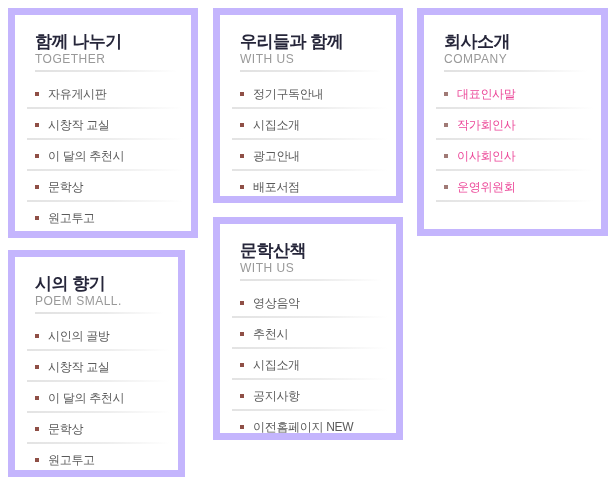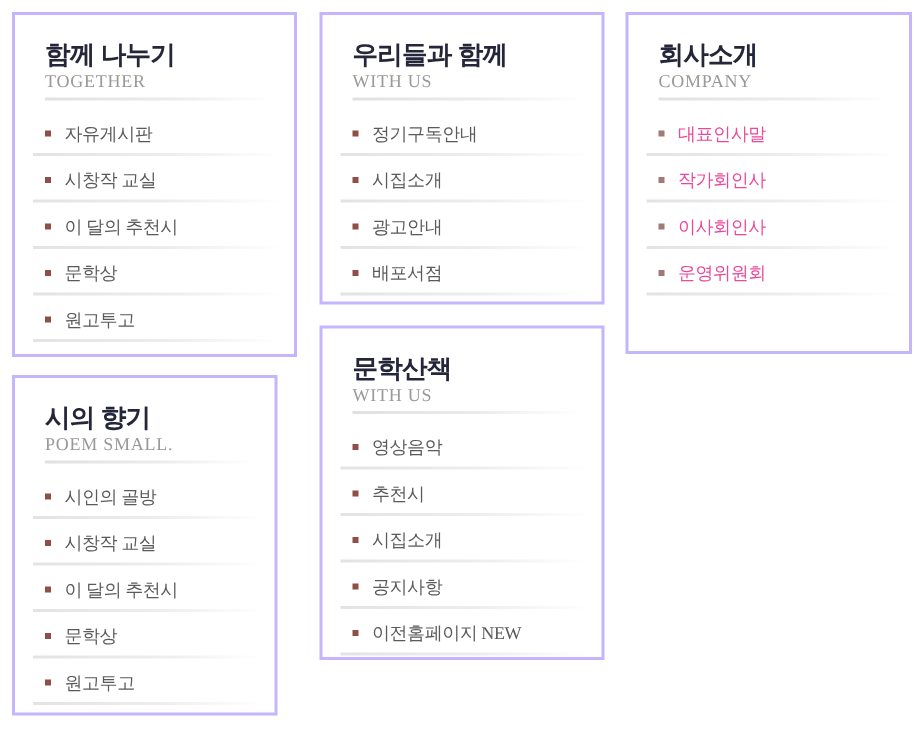--- a/index.html
+++ b/index.html
@@ -12,57 +12,56 @@
     position: relative;
     width: 613px;
     height: 487px;
     background: #ffffff;
     overflow: hidden;
   }
   .panel {
     position: absolute;
     box-sizing: border-box;
     background: #ffffff;
-    border: 2px solid #c4b5fd;
+    border: 7px solid #c4b5fd;
     padding: 17px 14px 12px 20px;
     overflow: hidden;
   }
   .panel--together     { left: 8px;   top: 8px;   width: 190px; height: 230px; }
   .panel--with-us      { left: 213px; top: 8px;   width: 190px; height: 195px; }
   .panel--company      { left: 417px; top: 8px;   width: 191px; height: 228px; }
   .panel--poem-scent   { left: 8px;   top: 250px; width: 177px; height: 227px; }
   .panel--literary-walk{ left: 213px; top: 217px; width: 190px; height: 223px; }
 
   .panel-title {
     margin: 0;
     font-size: 17px;
     font-weight: bold;
     line-height: 20px;
     color: #26263a;
     letter-spacing: -0.5px;
   }
   .panel-subtitle {
     margin-top: 1px;
-    font-family: Liberation Serif, serif;
+    font-family: Liberation Sans, sans-serif;
     font-size: 12px;
     line-height: 13px;
     color: #999999;
     letter-spacing: 0.5px;
     text-transform: uppercase;
   }
   .sep {
     margin-top: 4px;
     height: 2px;
     background: linear-gradient(to right, #e1e1e1 0%, #ebebeb 55%, rgba(255,255,255,0) 100%);
   }
   ul.menu {
     list-style: none;
     margin: 6px 0 12px 0;
     padding: 0;
-    font-family: Liberation Serif, serif;
   }
   ul.menu li {
     position: relative;
     display: flex;
     align-items: center;
     height: 31px;
     cursor: pointer;
   }
   ul.menu li::after {
     content: "";

